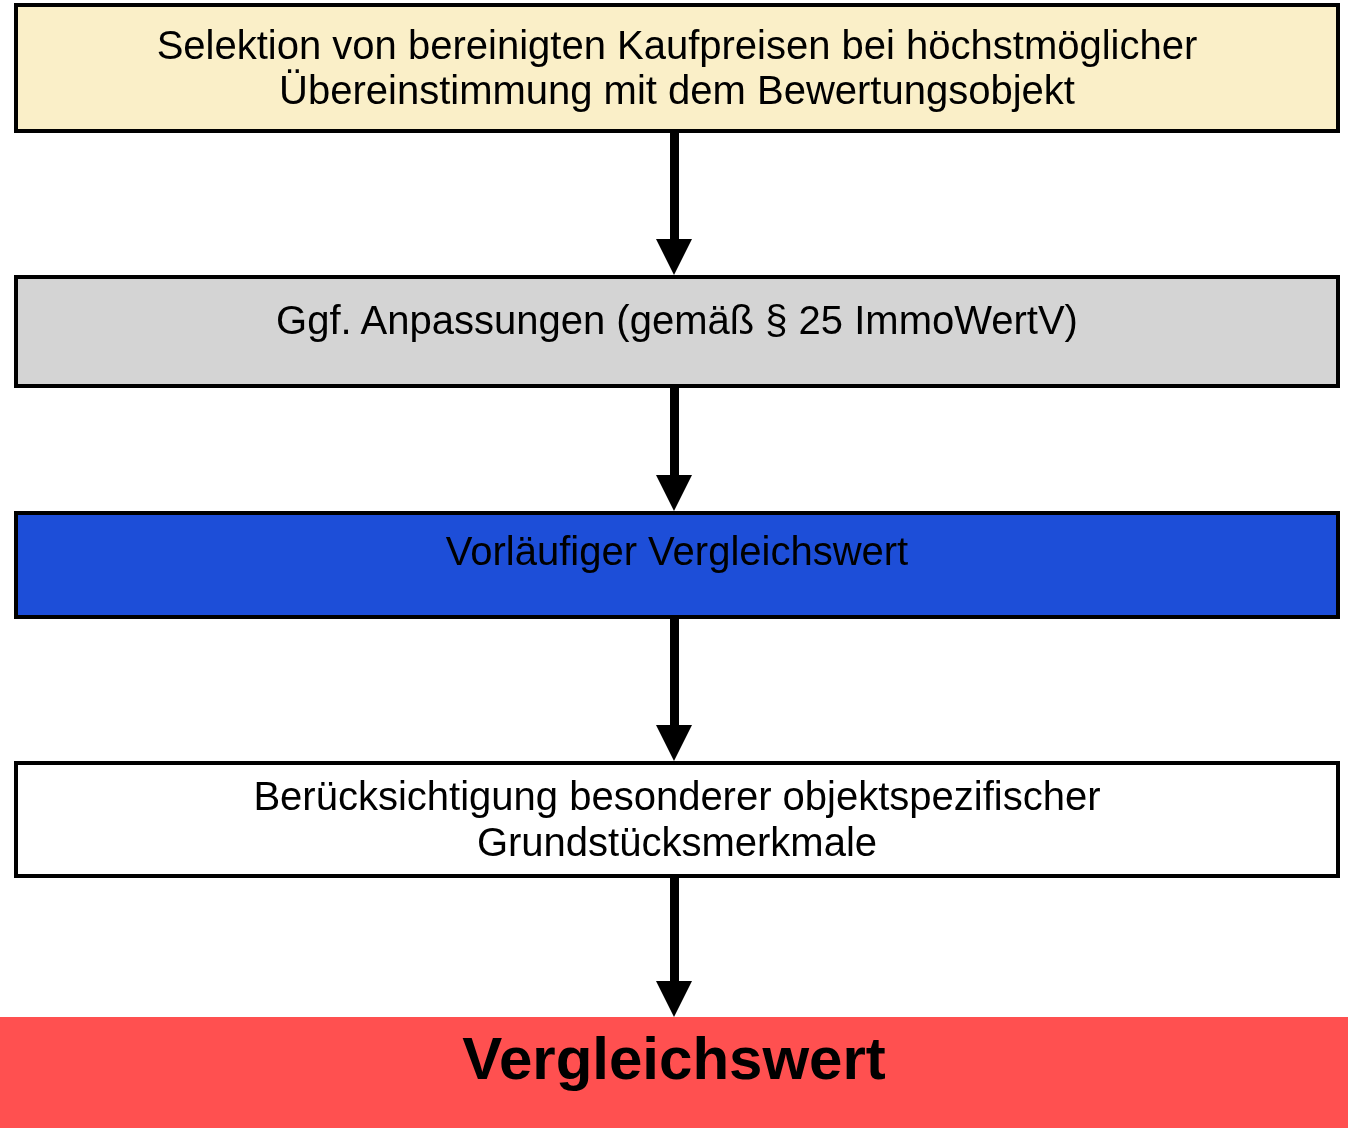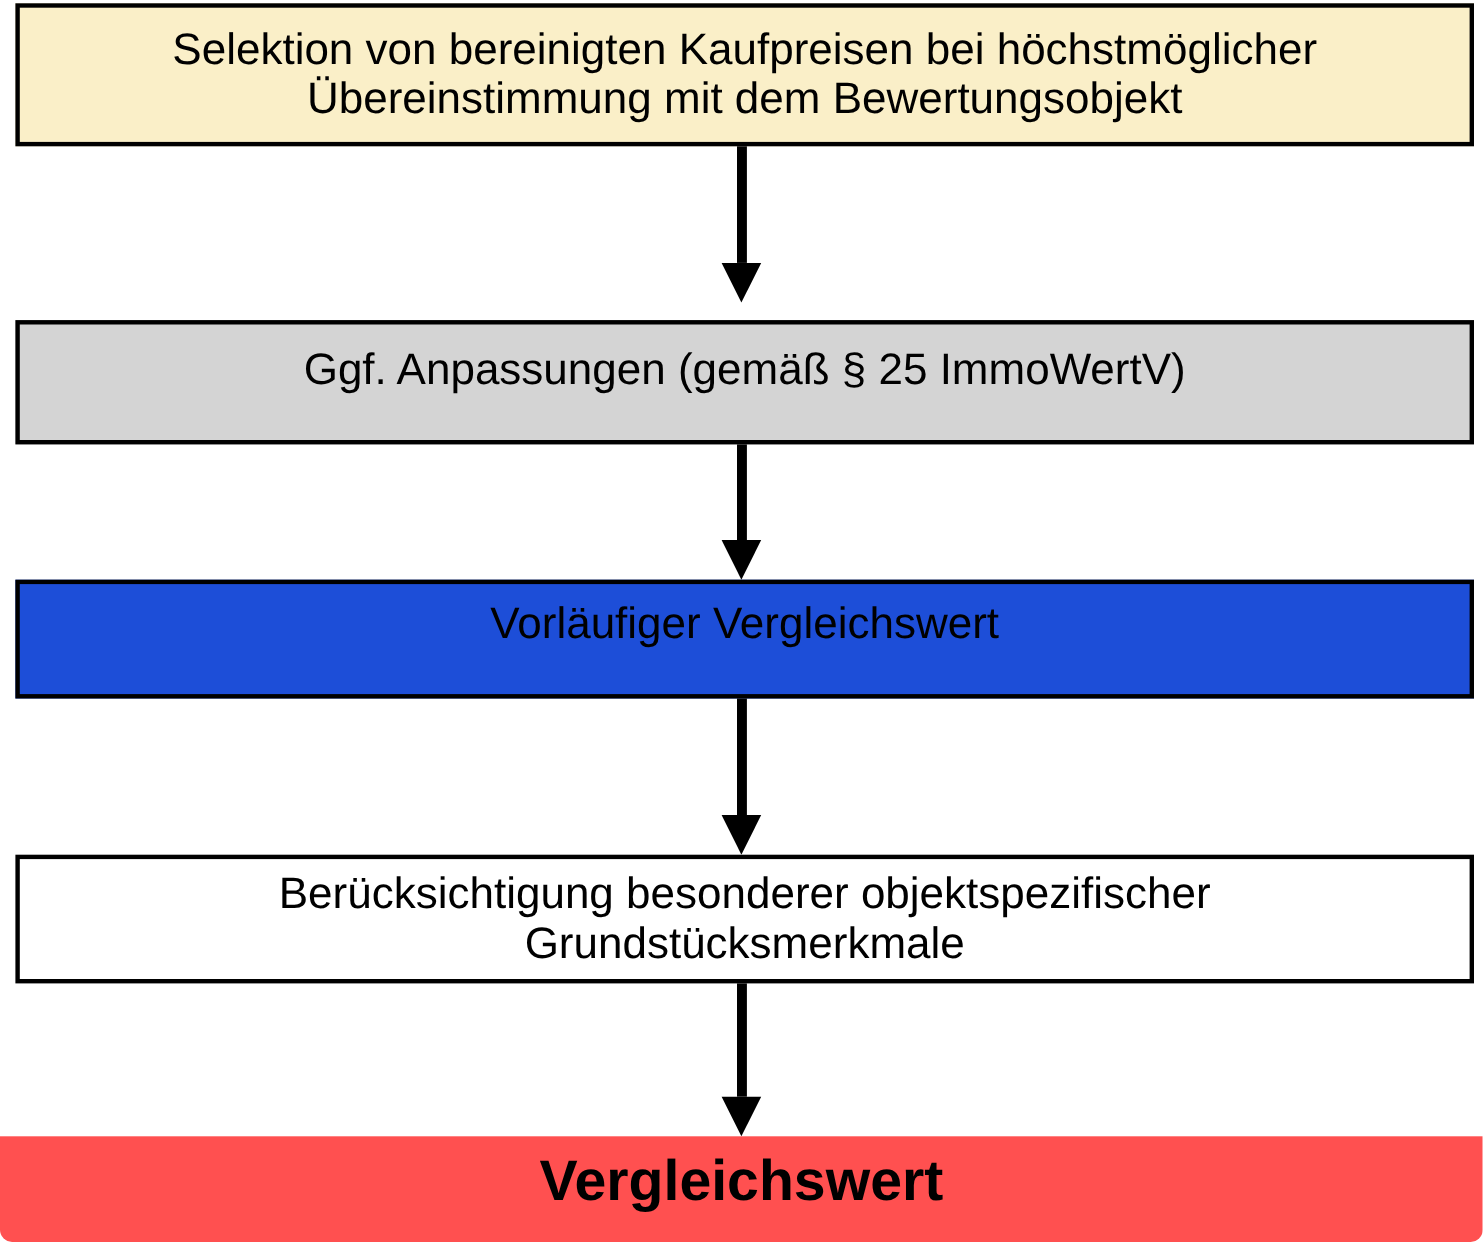--- a/index.html
+++ b/index.html
@@ -10,44 +10,43 @@
   .canvas {
     position: relative;
     width: 1348px;
     height: 1129px;
     background: #ffffff;
     overflow: hidden;
     display: flex;
     flex-direction: column;
     font-family: "Liberation Sans", "DejaVu Sans", sans-serif;
     color: #000000;
-    border-radius: 11px;
   }
   .box {
     box-sizing: border-box;
     border: 4px solid #000000;
     margin: 0 8px 0 14px;
     display: flex;
     align-items: center;
     justify-content: center;
     text-align: center;
     font-size: 40px;
     line-height: 1.13;
     flex: 0 0 auto;
   }
   .b1 { height: 130px; margin-top: 3px; }
-  .b2 { height: 113px; padding-bottom: 22px; margin-top: 16px; }
+  .b2 { height: 113px; padding-bottom: 22px; }
   .b3 { height: 108px; padding-bottom: 26px; }
   .b4 { height: 117px; text-align: center; }
   .b5 {
     height: 111px;
     margin: 0;
     border: none;
     font-weight: bold;
-    font-size: 52px;
+    font-size: 60px;
     padding-bottom: 28px;
   }
   .gap {
     flex: 0 0 auto;
     display: flex;
     justify-content: center;
   }
   .g1 { height: 142px; }
   .g2 { height: 123px; }
   .g3 { height: 142px; }

